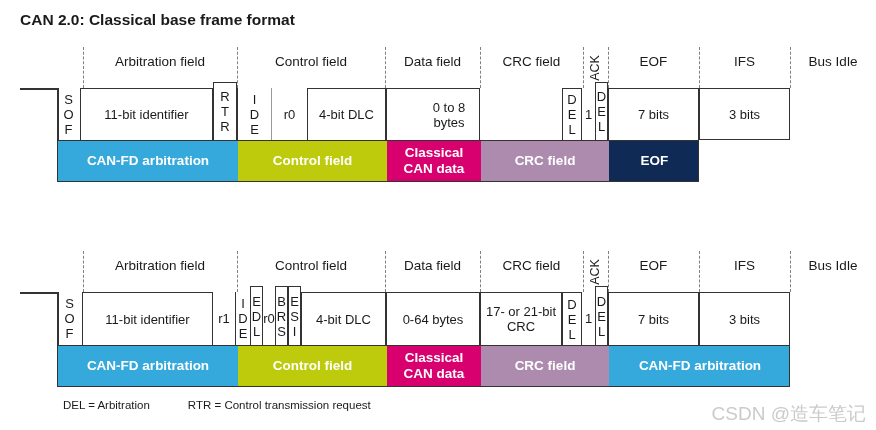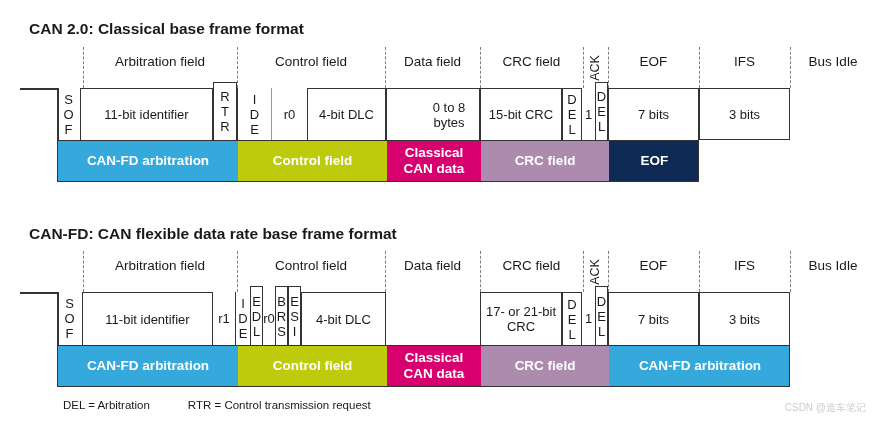--- a/index.html
+++ b/index.html
@@ -1,45 +1,44 @@
 <!DOCTYPE html>
 <html style="--bd: #333333; --dash: #808080; --grayline: #9A9A9A; --wm: #CBCBCB;"><head>
 <meta charset="utf-8">
 <style>
   html,body{margin:0;padding:0;background:#fff;}
   .canvas{position:relative;width:876px;height:430px;background:#ffffff;overflow:hidden;
           font-family:"Liberation Sans","DejaVu Sans",sans-serif;color:#1a1a1a;}
-  .title{position:absolute;left:20px;margin:9px;font-size:15.5px;font-weight:bold;white-space:nowrap;}
+  .title{position:absolute;left:20px;margin:0;font-size:15.5px;font-weight:bold;white-space:nowrap;}
   .diagram{position:absolute;inset:0;}
   .dash{position:absolute;width:0;border-left:1px dashed var(--dash);}
   .flabel{position:absolute;text-align:center;font-size:13.5px;height:16px;line-height:16px;white-space:nowrap;}
   .acklabel{position:absolute;width:40px;height:16px;line-height:16px;text-align:center;
             font-size:12.5px;transform:rotate(-90deg);}
   .line{position:absolute;}
   .hline{border-top:2px solid var(--bd);}
   .vline{border-left:2px solid var(--bd);}
   .cell{position:absolute;box-sizing:border-box;display:flex;align-items:center;justify-content:center;
         text-align:center;font-size:13px;line-height:15px;white-space:pre-line;}
   .cell.box,.cell.raised{border:1.5px solid var(--bd);border-bottom:none;}
   .cell.left{border-left:1.5px solid var(--bd);}
   .cell.left-grayright{border-left:1.5px solid var(--bd);border-right:1.5px solid var(--grayline);}
   .cell.bb{border-bottom:1.5px solid var(--bd);}
   .bar{position:absolute;box-sizing:border-box;border:1.5px solid var(--bd);overflow:hidden;}
   .seg{position:absolute;top:0;bottom:0;display:flex;align-items:center;justify-content:center;
        text-align:center;color:#ffffff;font-weight:bold;font-size:13.5px;line-height:16px;white-space:pre-line;}
   .footnote{position:absolute;left:63px;top:399px;font-size:11.5px;white-space:nowrap;}
   .footnote span{margin-right:38px;}
-  .watermark{position:absolute;right:10px;top:401px;font-size:10px;color:var(--wm);white-space:nowrap;}
+  .watermark{position:absolute;right:10px;top:401px;font-size:19px;color:var(--wm);white-space:nowrap;}
 </style>
 </head>
 <body>
 
 <div class="canvas">
   <h1 class="title" id="title0" style="top: 11px;">CAN 2.0: Classical base frame format</h1>
-  <h1 class="title" id="title1" style="top: 216px;">CAN-FD: CAN flexible data rate base frame format</h1>
   <div class="diagram" id="d0">
       <div class="dash" style="left: 83px; top: 47px; height: 41px;"></div>
       <div class="dash" style="left: 237px; top: 47px; height: 41px;"></div>
       <div class="dash" style="left: 385px; top: 47px; height: 41px;"></div>
       <div class="dash" style="left: 480px; top: 47px; height: 41px;"></div>
       <div class="dash" style="left: 583px; top: 47px; height: 41px;"></div>
       <div class="dash" style="left: 608px; top: 47px; height: 41px;"></div>
       <div class="dash" style="left: 699px; top: 47px; height: 41px;"></div>
       <div class="dash" style="left: 790px; top: 47px; height: 41px;"></div>
       <div class="flabel" style="left: 83px; width: 154px; top: 54px;">Arbitration field</div>
@@ -58,21 +57,20 @@
       <div class="cell box" style="left: 80px; top: 88px; width: 133px; height: 52px;">11-bit identifier</div>
       <div class="cell raised" style="left: 213px; top: 82px; width: 24px; height: 58px;">R
 T
 R</div>
       <div class="cell left-grayright" style="left: 237px; top: 88px; width: 35px; height: 52px;">I
 D
 E</div>
       <div class="cell none" style="left: 272px; top: 88px; width: 35px; height: 52px;">r0</div>
       <div class="cell box" style="left: 307px; top: 88px; width: 79px; height: 52px;">4-bit DLC</div>
       <div class="cell box" style="left: 386px; top: 88px; width: 94px; height: 52px; padding-left: 32px;">0 to 8 bytes</div>
-      <div class="cell box" style="left: 480px; top: 88px; width: 82px; height: 52px;">15-bit CRC</div>
       <div class="cell box" style="left: 562px; top: 88px; width: 20px; height: 52px;">D
 E
 L</div>
       <div class="cell none" style="left: 582px; top: 88px; width: 13px; height: 52px;">1</div>
       <div class="cell raised" style="left: 595px; top: 82px; width: 13px; height: 58px;">D
 E
 L</div>
       <div class="cell box" style="left: 608px; top: 88px; width: 91px; height: 52px;">7 bits</div>
       <div class="cell box bb" style="left: 699px; top: 88px; width: 91px; height: 52px;">3 bits</div>
       <div class="bar" style="left: 57px; top: 140px; width: 642px; height: 42px;">
@@ -115,20 +113,21 @@
 D
 L</div>
       <div class="cell none" style="left: 263px; top: 292px; width: 12px; height: 53px;">r0</div>
       <div class="cell raised" style="left: 275px; top: 286px; width: 13px; height: 59px;">B
 R
 S</div>
       <div class="cell raised" style="left: 288px; top: 286px; width: 13px; height: 59px;">E
 S
 I</div>
       <div class="cell box" style="left: 301px; top: 292px; width: 85px; height: 53px;">4-bit DLC</div>
+      <div class="cell box" style="left: 386px; top: 292px; width: 94px; height: 53px;">0-64 bytes</div>
       <div class="cell box" style="left: 480px; top: 292px; width: 82px; height: 53px;">17- or 21-bit
 CRC</div>
       <div class="cell box" style="left: 562px; top: 292px; width: 20px; height: 53px;">D
 E
 L</div>
       <div class="cell none" style="left: 582px; top: 292px; width: 13px; height: 53px;">1</div>
       <div class="cell raised" style="left: 595px; top: 286px; width: 13px; height: 59px;">D
 E
 L</div>
       <div class="cell box" style="left: 608px; top: 292px; width: 91px; height: 53px;">7 bits</div>

